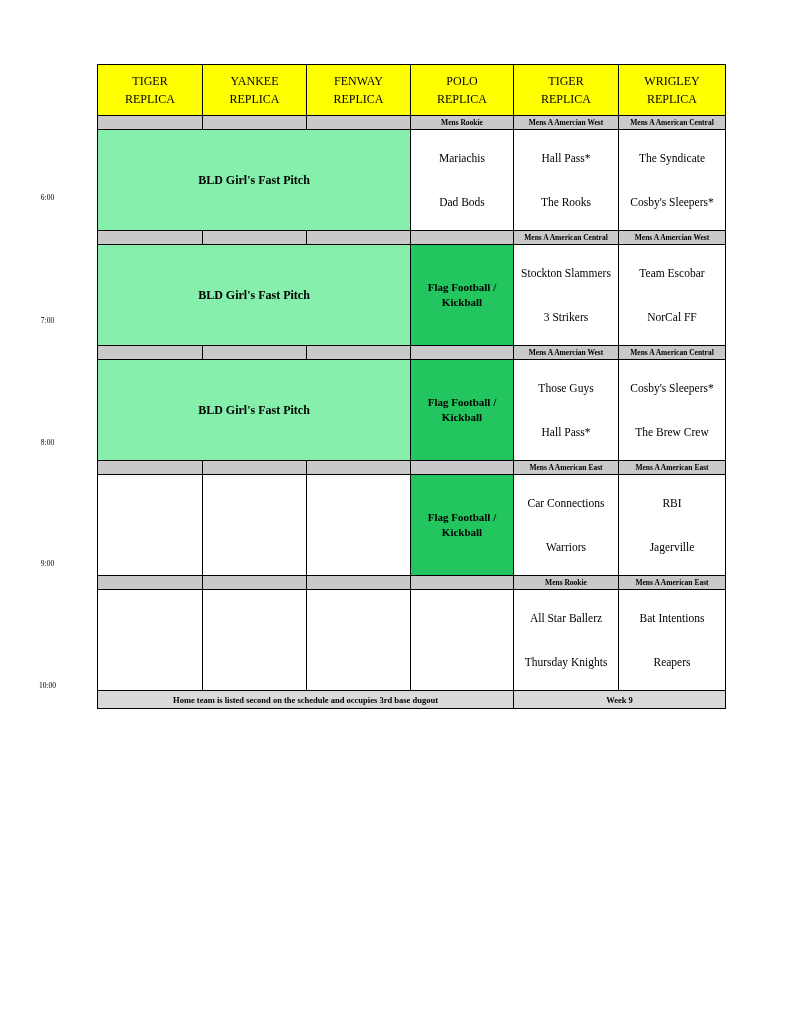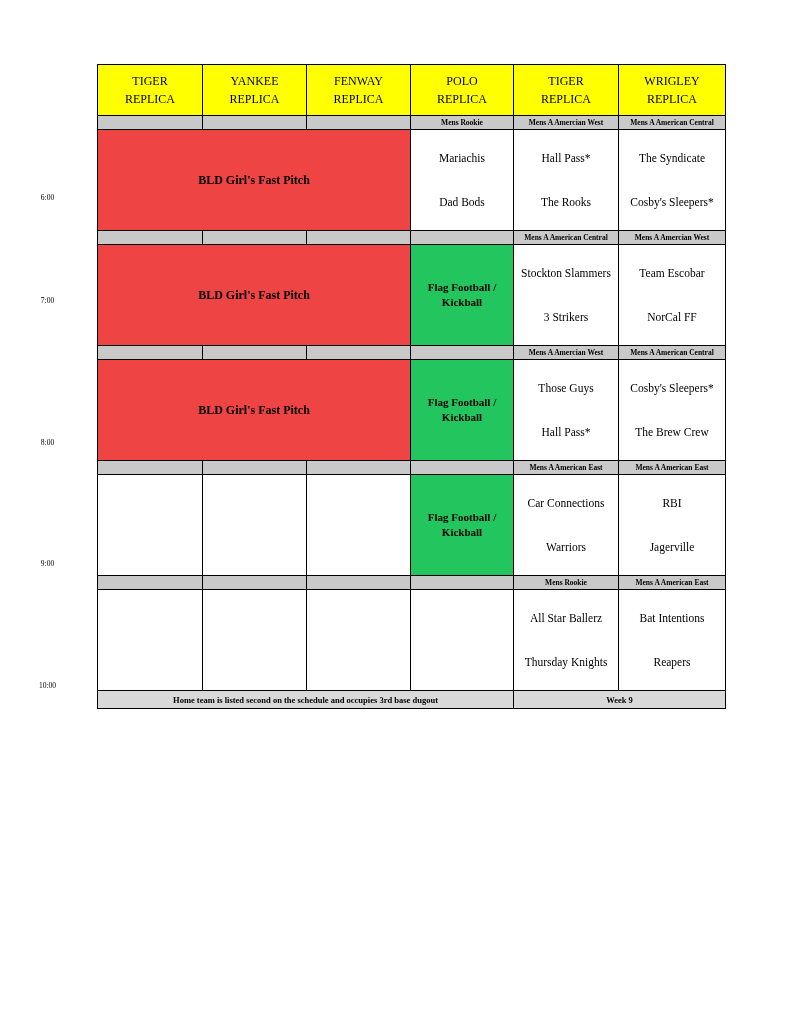--- a/index.html
+++ b/index.html
@@ -71,21 +71,21 @@
     height: 100px;
     display: flex;
     flex-direction: column;
     justify-content: space-between;
     align-items: center;
     box-sizing: border-box;
     padding: 22px 2px 20px 2px;
   }
   .gamebox span { display: block; line-height: 1.2; }
   .pink {
-    background: #ef4444;
+    background: #86efac;
     font-weight: bold;
     font-size: 12px;
   }
   .orange {
     background: #22c55e;
     font-weight: bold;
     font-size: 11px;
     line-height: 1.35;
   }
   .blank { background: #ffffff; }
@@ -298,16 +298,16 @@
 
       <tr class="footer-row">
         <td class="footer-note" colspan="4">Home team is listed second on the schedule and occupies 3rd base dugout</td>
         <td class="footer-week" colspan="2">Week 9</td>
       </tr>
     </tbody>
   </table>
 </div>
 
 <div class="time-label" style="top:193px;">6:00</div>
-<div class="time-label" style="top:296px;">7:00</div>
+<div class="time-label" style="top:316px;">7:00</div>
 <div class="time-label" style="top:438px;">8:00</div>
 <div class="time-label" style="top:559px;">9:00</div>
 <div class="time-label" style="top:681px;">10:00</div>
 
 </body></html>

